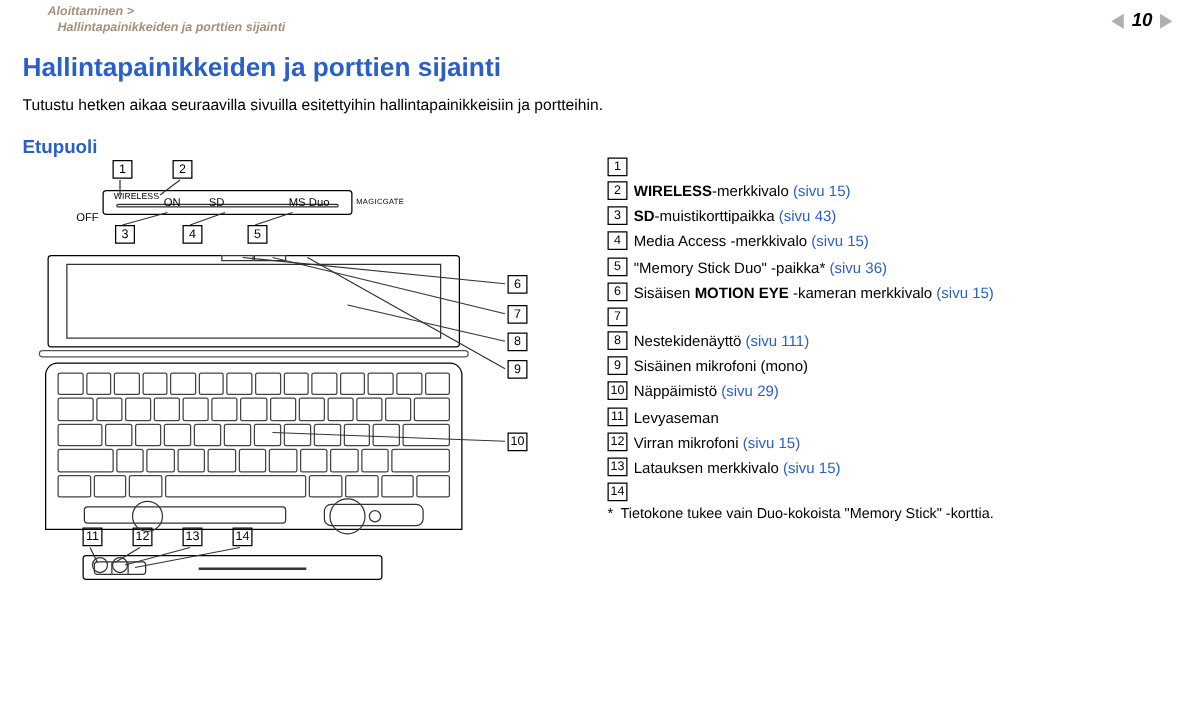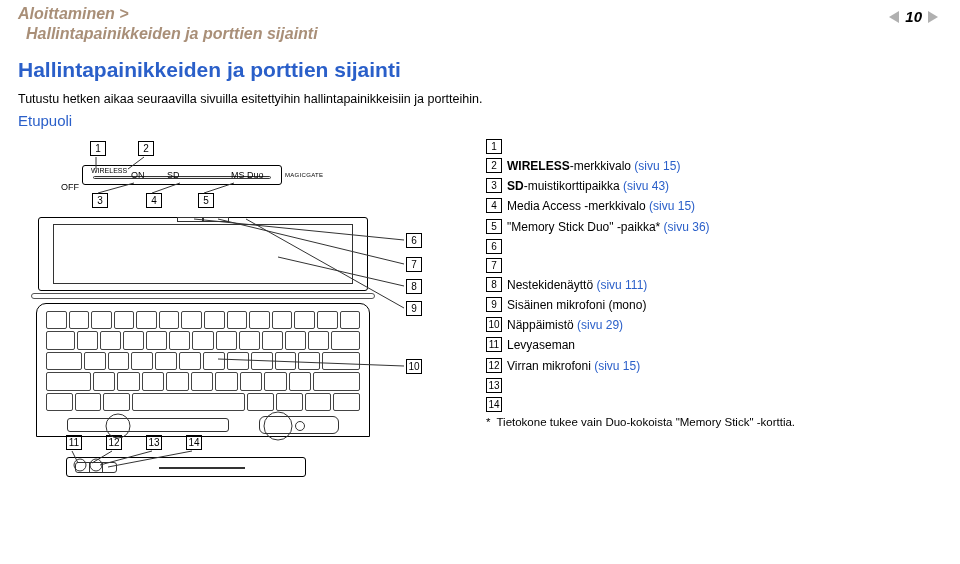--- a/index.html
+++ b/index.html
@@ -11,22 +11,23 @@
       position: relative;
       overflow: hidden;
       font-size: 12px;
       color: #000;
     }
     .header {
       padding: 4px 0 0 18px;
       color: #a98f78;
       font-style: italic;
       font-weight: bold;
-      font-size: 16px;
+      font-size: 10px;
       line-height: 1.25;
+      margin-left: 20px;
     }
     .header .sub { display: block; padding-left: 8px; }
     .page-nav {
       position: absolute;
       top: 8px;
       right: 22px;
       display: flex;
       align-items: center;
       gap: 6px;
     }
@@ -34,22 +35,22 @@
     .tri-left { border-width: 6px 10px 6px 0; border-color: transparent #b0b0b0 transparent transparent; }
     .tri-right { border-width: 6px 0 6px 10px; border-color: transparent transparent transparent #b0b0b0; }
     .page-number { font-weight: bold; font-style: italic; font-size: 15px; }
     .main { padding: 14px 22px 0 18px; }
     .title {
       color: #2a5fc9;
       font-size: 21px;
       font-weight: bold;
       margin-bottom: 10px;
     }
-    .intro { font-size: 12.5px; margin-bottom: 6px; }
-    .subtitle { color: #2a5fc9; font-size: 15px; font-weight: normal; margin-bottom: 10px; }
+    .intro { font-size: 12.5px; margin-bottom: 18px; }
+    .subtitle { color: #2a5fc9; font-size: 15px; font-weight: bold; }
     .columns { display: flex; gap: 28px; align-items: flex-start; }
     .diagram-col { width: 440px; flex: 0 0 440px; }
     .list-col { flex: 1; padding-top: 0; }
     .list-item { display: flex; align-items: flex-start; gap: 5px; margin-bottom: 4px; line-height: 1.35; }
     .boxnum {
       display: inline-block;
       min-width: 16px;
       height: 15px;
       border: 1px solid #000;
       font-size: 10px;
@@ -271,20 +272,21 @@
         <div class="list-item">
           <span class="boxnum">4</span>
           <span><span>Media Access -merkkivalo </span><span class="link">(sivu 15)</span></span>
         </div>
         <div class="list-item">
           <span class="boxnum">5</span>
           <span><span>"Memory Stick Duo" -paikka* </span><span class="link">(sivu 36)</span></span>
         </div>
         <div class="list-item">
           <span class="boxnum">6</span>
+          <span><span>Sisäisen </span><span class="bold">MOTION EYE</span><span> -kameran merkkivalo </span><span class="link">(sivu 15)</span></span>
         </div>
         <div class="list-item">
           <span class="boxnum">7</span>
         </div>
         <div class="list-item">
           <span class="boxnum">8</span>
           <span><span>Nestekidenäyttö </span><span class="link">(sivu 111)</span></span>
         </div>
         <div class="list-item">
           <span class="boxnum">9</span>
@@ -297,20 +299,21 @@
         <div class="list-item">
           <span class="boxnum">11</span>
           <span><span>Levyaseman</span></span>
         </div>
         <div class="list-item">
           <span class="boxnum">12</span>
           <span><span>Virran mikrofoni </span><span class="link">(sivu 15)</span></span>
         </div>
         <div class="list-item">
           <span class="boxnum">13</span>
+          <span><span>Latauksen merkkivalo </span><span class="link">(sivu 15)</span></span>
         </div>
         <div class="list-item">
           <span class="boxnum">14</span>
         </div>
         <div class="footnote">
           <span>*</span>
           <span>Tietokone tukee vain Duo-kokoista "Memory Stick" -korttia.</span>
         </div>
       </div>
   </div>

